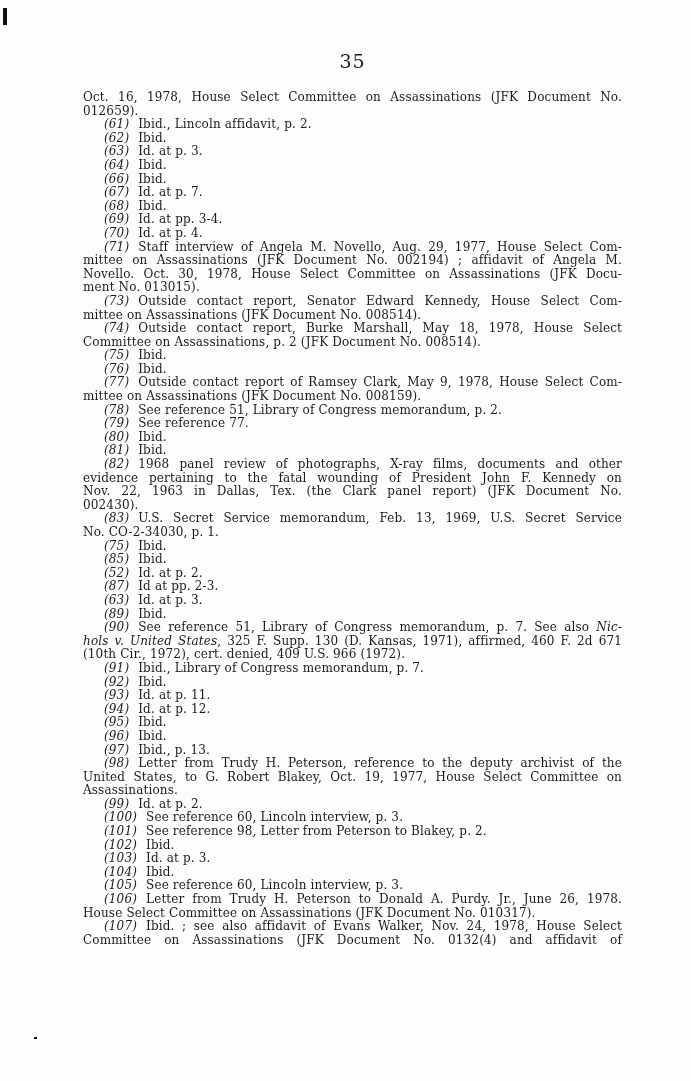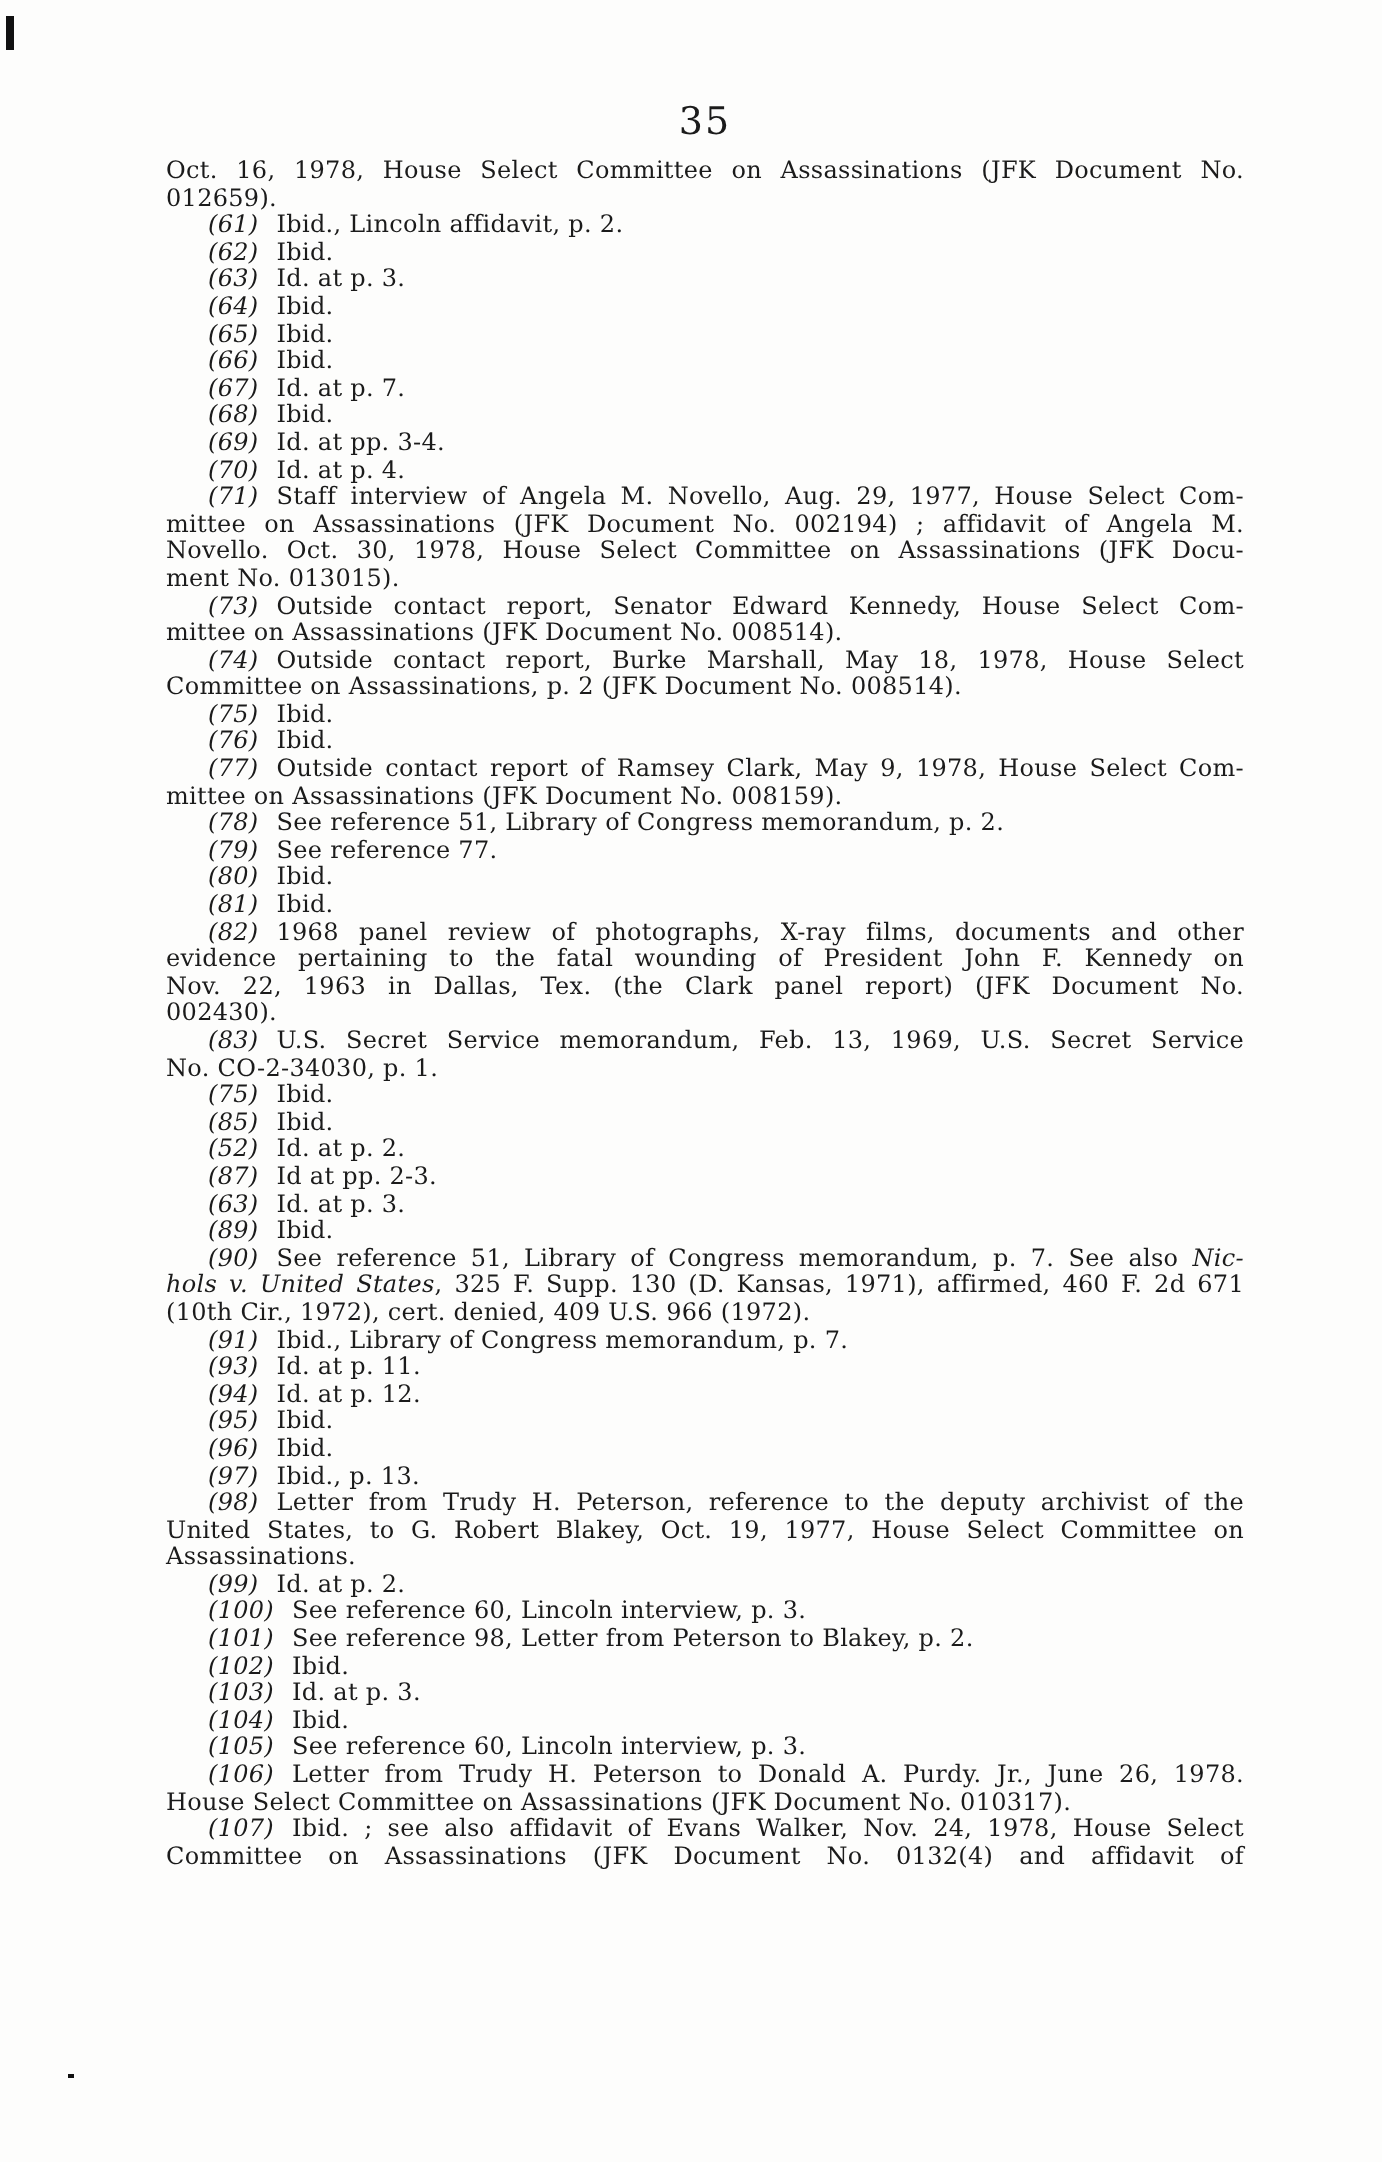--- a/index.html
+++ b/index.html
@@ -17,21 +17,21 @@
   }
   .page-number {
     position: absolute;
     top: 50px; left: 83px; width: 539px;
     text-align: center;
     font-size: 19px;
     letter-spacing: 1px;
   }
   .text-block {
     position: absolute;
-    top: 79px; left: 83px; width: 539px;
+    top: 91px; left: 83px; width: 539px;
   }
   .line {
     font-size: 12px;
     line-height: 13.6px;
     height: 13.6px;
     letter-spacing: 0.15px;
     text-align: left;
     overflow: visible;
   }
   .just {
@@ -53,21 +53,20 @@
 <div class="page">
   <div class="artifact top-left"></div>
   <div class="page-number">35</div>
   <div class="text-block">
       <div class="line just"><span>Oct. 16, 1978, House Select Committee on Assassinations (JFK Document No.</span></div>
       <div class="line"><span>012659).</span></div>
       <div class="line fn"><i class="fn-num">(61)</i><span>Ibid., Lincoln affidavit, p. 2.</span></div>
       <div class="line fn"><i class="fn-num">(62)</i><span>Ibid.</span></div>
       <div class="line fn"><i class="fn-num">(63)</i><span>Id. at p. 3.</span></div>
       <div class="line fn"><i class="fn-num">(64)</i><span>Ibid.</span></div>
-      <div class="line fn"><i class="fn-num">(65)</i><span>Ibid.</span></div>
       <div class="line fn"><i class="fn-num">(66)</i><span>Ibid.</span></div>
       <div class="line fn"><i class="fn-num">(67)</i><span>Id. at p. 7.</span></div>
       <div class="line fn"><i class="fn-num">(68)</i><span>Ibid.</span></div>
       <div class="line fn"><i class="fn-num">(69)</i><span>Id. at pp. 3-4.</span></div>
       <div class="line fn"><i class="fn-num">(70)</i><span>Id. at p. 4.</span></div>
       <div class="line just fn"><i class="fn-num">(71)</i><span>Staff interview of Angela M. Novello, Aug. 29, 1977, House Select Com-</span></div>
       <div class="line just"><span>mittee on Assassinations (JFK Document No. 002194) ; affidavit of Angela M.</span></div>
       <div class="line just"><span>Novello. Oct. 30, 1978, House Select Committee on Assassinations (JFK Docu-</span></div>
       <div class="line"><span>ment No. 013015).</span></div>
       <div class="line just fn"><i class="fn-num">(73)</i><span>Outside contact report, Senator Edward Kennedy, House Select Com-</span></div>
@@ -91,20 +90,21 @@
       <div class="line fn"><i class="fn-num">(75)</i><span>Ibid.</span></div>
       <div class="line fn"><i class="fn-num">(85)</i><span>Ibid.</span></div>
       <div class="line fn"><i class="fn-num">(52)</i><span>Id. at p. 2.</span></div>
       <div class="line fn"><i class="fn-num">(87)</i><span>Id at pp. 2-3.</span></div>
       <div class="line fn"><i class="fn-num">(63)</i><span>Id. at p. 3.</span></div>
       <div class="line fn"><i class="fn-num">(89)</i><span>Ibid.</span></div>
       <div class="line just fn"><i class="fn-num">(90)</i><span>See reference 51, Library of Congress memorandum, p. 7. See also </span><i>Nic-</i></div>
       <div class="line just"><i>hols v. United States</i><span>, 325 F. Supp. 130 (D. Kansas, 1971), affirmed, 460 F. 2d 671</span></div>
       <div class="line"><span>(10th Cir., 1972), cert. denied, 409 U.S. 966 (1972).</span></div>
       <div class="line fn"><i class="fn-num">(91)</i><span>Ibid., Library of Congress memorandum, p. 7.</span></div>
+      <div class="line fn"><i class="fn-num">(92)</i><span>Ibid.</span></div>
       <div class="line fn"><i class="fn-num">(93)</i><span>Id. at p. 11.</span></div>
       <div class="line fn"><i class="fn-num">(94)</i><span>Id. at p. 12.</span></div>
       <div class="line fn"><i class="fn-num">(95)</i><span>Ibid.</span></div>
       <div class="line fn"><i class="fn-num">(96)</i><span>Ibid.</span></div>
       <div class="line fn"><i class="fn-num">(97)</i><span>Ibid., p. 13.</span></div>
       <div class="line just fn"><i class="fn-num">(98)</i><span>Letter from Trudy H. Peterson, reference to the deputy archivist of the</span></div>
       <div class="line just"><span>United States, to G. Robert Blakey, Oct. 19, 1977, House Select Committee on</span></div>
       <div class="line"><span>Assassinations.</span></div>
       <div class="line fn"><i class="fn-num">(99)</i><span>Id. at p. 2.</span></div>
       <div class="line fn"><i class="fn-num">(100)</i><span>See reference 60, Lincoln interview, p. 3.</span></div>

